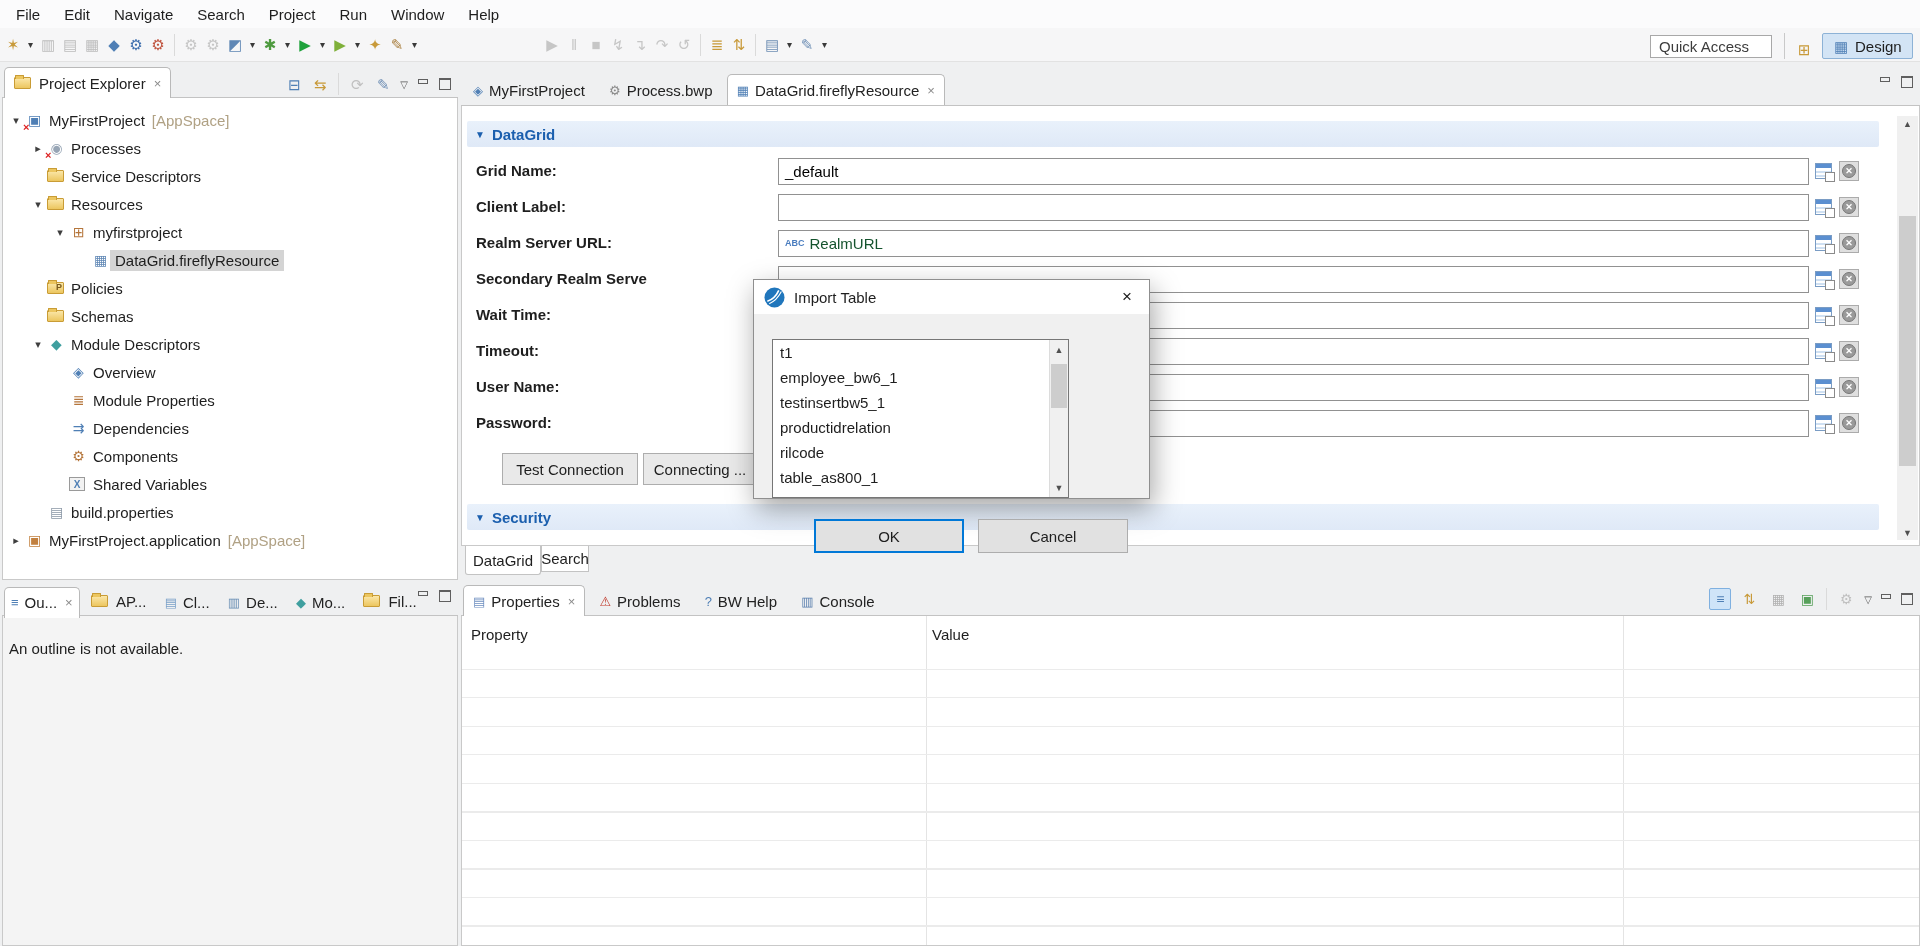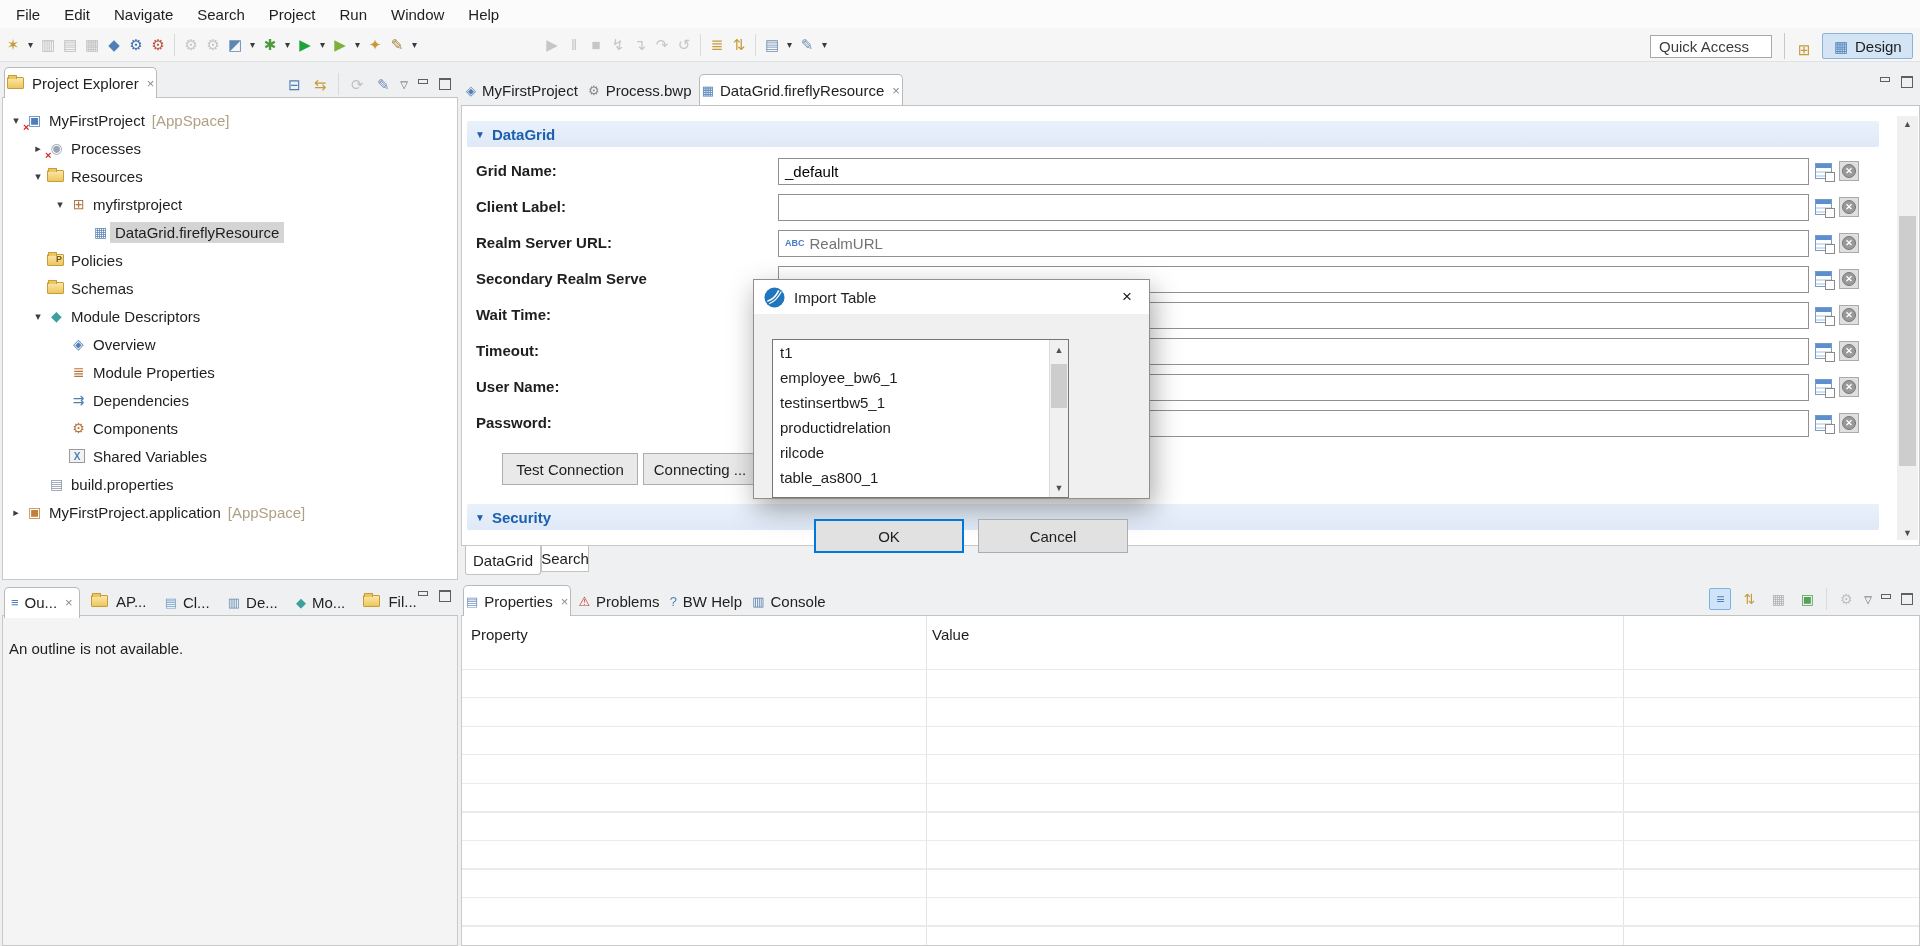--- a/index.html
+++ b/index.html
@@ -12,21 +12,21 @@
 .tbi{width:22px;height:24px;display:inline-flex;align-items:center;justify-content:center;font-size:15px;line-height:1}
 .tbi.sm{width:13px;font-size:10px;color:#444}
 .tbsep{width:1px;height:22px;background:#dadada;margin:0 5px}
 .tbgap{width:120px}
 .qa-box{position:absolute;left:1650px;top:7px;width:122px;height:23px;background:#fff;border:1px solid #a8a8a8;display:flex;align-items:center;padding-left:8px;color:#3c3c3c}
 .persp-sep{position:absolute;left:1784px;top:5px;width:1px;height:26px;background:#c9c9c9}
 .persp-icon{position:absolute;left:1793px;top:9px}
 .design-btn{position:absolute;left:1822px;top:5px;height:26px;padding:0 10px;background:#d3e4f5;border:1px solid #8db2d6;border-radius:2px;display:flex;align-items:center;gap:6px}
 
 .strip{position:absolute;left:0;top:0;right:0;height:34px;border-bottom:1px solid #c3c3c3}
-.tab{position:relative;top:3px;height:31px;display:inline-flex;align-items:center;gap:6px;padding:0 2px;border:1px solid transparent;border-bottom:none;border-radius:5px 5px 0 0;color:#222;white-space:nowrap}
+.tab{position:relative;top:3px;height:31px;display:inline-flex;align-items:center;gap:6px;padding:0 9px;border:1px solid transparent;border-bottom:none;border-radius:5px 5px 0 0;color:#222;white-space:nowrap}
 .tab.active{background:#fff;border-color:#b9b9b9;margin-bottom:-1px;z-index:2}
 .ticon{font-size:13px;line-height:1}
 .tclose{font-size:13px;color:#8a8a8a;margin-left:2px}
 .strip-tools{position:absolute;right:6px;top:8px;display:flex;align-items:center;gap:8px}
 .wbtn{width:14px;height:12px;position:relative;display:inline-block}
 .wbtn.min::after{content:"";position:absolute;left:2px;right:2px;top:1px;height:3px;border:1px solid #5f5f5f}
 .wbtn.max::after{content:"";position:absolute;left:1px;right:1px;top:0;bottom:0;border:1px solid #5f5f5f;border-top-width:2px}
 .vmenu{font-size:10px;color:#555}
 
 #explorer{position:absolute;left:2px;top:64px;width:456px;height:516px}
@@ -47,21 +47,21 @@
 #editor{position:absolute;left:461px;top:62px;width:1459px;height:516px}
 #editor .content{position:absolute;left:0;top:44px;right:0;height:440px;background:#fff;border:1px solid #c9c9c9;border-top:none;overflow:hidden}
 #editor .strip{height:44px}
 #editor .tab{top:12px}
 .band{position:absolute;left:5px;right:40px;height:26px;background:linear-gradient(#e9f1fb,#dfe9f7);border-radius:2px;display:flex;align-items:center;padding-left:8px;gap:7px}
 .band .cap{color:#1b5fae;font-weight:bold}
 .band .tri{color:#1b5fae;font-size:10px}
 .frow{position:absolute;left:0;height:28px;width:100%}
 .flabel{position:absolute;left:14px;top:4px;font-weight:bold}
 .finput{position:absolute;left:316px;width:1031px;height:27px;background:#fff;border:1px solid #919191;display:flex;align-items:center;padding:0 6px;gap:5px;overflow:hidden}
-.fval{color:#000}.fval.lit{color:#737373}
+.fval{color:#000}.fval.lit{color:#14532d}
 .abc{font-size:9px;font-weight:bold;color:#4a7dbf;letter-spacing:0;line-height:1}
 .fgrid{position:absolute;left:1353px;top:5px;width:17px;height:16px;border:1px solid #7a9cc4;background:linear-gradient(#5b8fd0 0 4px,#fff 4px 7px,#cfe0f2 7px 9px,#fff 9px 11px,#cfe0f2 11px 13px,#fff 13px)}
 .fgrid::after{content:"";position:absolute;right:-4px;bottom:-4px;width:8px;height:8px;background:#fff;border:1px solid #8a8a8a}
 .fclr{position:absolute;left:1377px;top:3px;width:20px;height:20px;background:#dfdfdf;border:1px solid #ababab;display:flex;align-items:center;justify-content:center}
 .fclr i{width:14px;height:14px;border-radius:50%;background:#9a9a9a;border:1px solid #777;color:#fff;font-style:normal;font-size:9px;font-weight:bold;display:flex;align-items:center;justify-content:center;line-height:1}
 .pbtn{position:absolute;height:32px;background:#e9e9e9;border:1px solid #adadad;display:flex;align-items:center;justify-content:center;white-space:nowrap;overflow:hidden}
 
 .vsb{position:absolute;background:#f0f0f0}
 .vsb .thumb{position:absolute;left:2px;right:2px;background:#cdcdcd}
 .sbarr{position:absolute;left:0;right:0;height:15px;display:flex;align-items:center;justify-content:center;font-size:9px;color:#505050}
@@ -184,20 +184,25 @@
           <span class="ti errb" style="color: rgb(79, 127, 181);">▣</span>
           <span class="tl">MyFirstProject</span>
           <span class="tsuf">[AppSpace]</span>
         </div>
       <div class="trow lv1">
           <span class="tw">▸</span>
           <span class="ti errb" style="color: rgb(151, 165, 181);">◉</span>
           <span class="tl">Processes</span>
         </div>
       <div class="trow lv1">
+          <span class="tw"></span>
+          <span class="icf"></span>
+          <span class="tl">Service Descriptors</span>
+        </div>
+      <div class="trow lv1">
           <span class="tw">▾</span>
           <span class="icf"></span>
           <span class="tl">Resources</span>
         </div>
       <div class="trow lv2">
           <span class="tw">▾</span>
           <span class="ti" style="color: rgb(181, 118, 60);">⊞</span>
           <span class="tl">myfirstproject</span>
         </div>
       <div class="trow lv3 sel">

